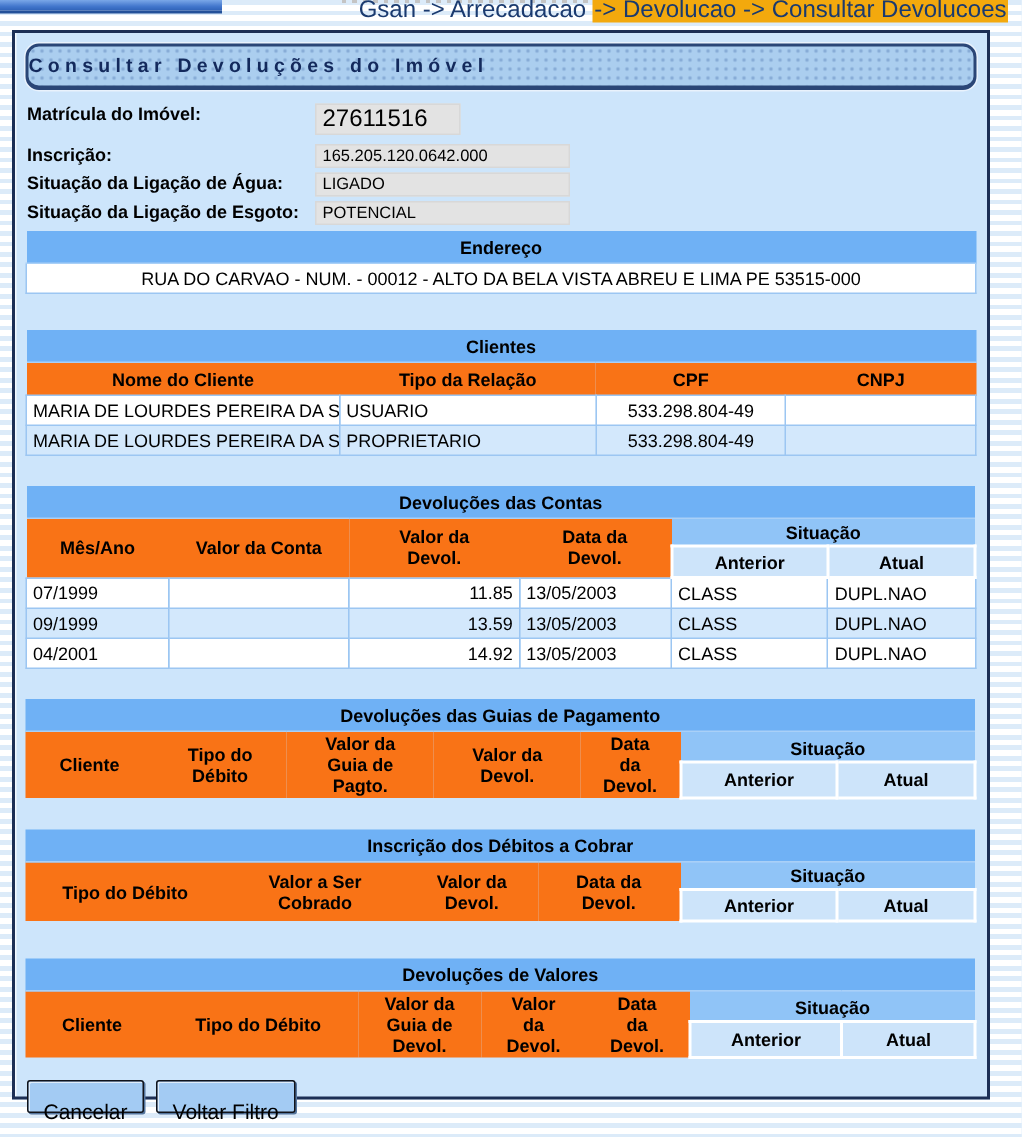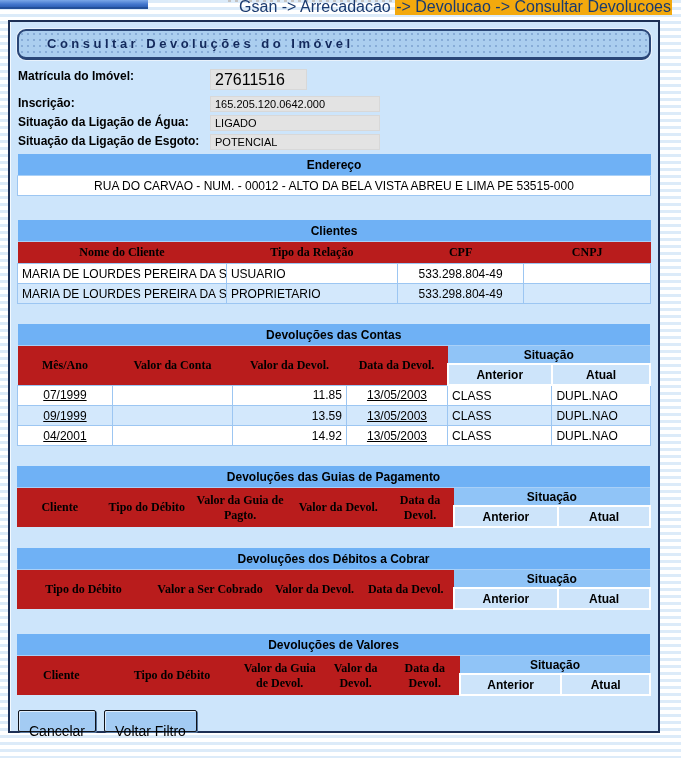--- a/index.html
+++ b/index.html
@@ -31,52 +31,51 @@
     box-shadow:inset 1px 0 0 rgba(255,255,255,.75);
   }
   .title-box{
     margin:7px 7px 9px 7px;height:26px;line-height:26px;
     background-color:#abceef;
     background-image:radial-gradient(rgba(70,110,170,.35) 1px,transparent 1.4px);
     background-size:6px 6px;
     border:2px solid #2a4677;border-bottom-width:3px;border-radius:9px;
     box-shadow:0 0 0 1px #e9f2fc;
     font-size:13px;font-weight:bold;letter-spacing:3.5px;color:#13295c;
-    padding-left:28px;
   }
   
   .form{margin:3px 6px 4px 8px;}
   .form-row{display:flex;margin-bottom:3px;}
   .form-row .lbl{width:192px;font-size:12px;font-weight:bold;color:#000;}
   .vbox{background:#e3e3e3;border:1px solid #d8d8d8;color:#000;
         padding:1px 4px;box-sizing:border-box;overflow:hidden;white-space:nowrap;}
   .vbox.big{width:97px;height:21px;font-size:16px;line-height:18px;}
   .vbox.sm{width:170px;height:16px;font-size:11px;line-height:13px;}
   .form-row.r1{margin-bottom:6px;}
   
   table.tbl{
     width:calc(100% - 14px);margin:0 7px;border-collapse:collapse;
     table-layout:fixed;font-size:12px;color:#000;
   }
-  .tbl th{font-weight:bold;padding:1px 0;}
+  .tbl th{font-weight:bold;padding:1px 14px;}
   .tbl .title-row th{background:#6fb1f5;height:19px;border-bottom:1px solid #a9d0f7;}
-  .tbl th.ch{background:#b91c1c;height:19px;font-family:Liberation Serif, serif;}
+  .tbl th.ch{background:#f97316;height:19px;}
   .tbl th.grp{background:#90c4f7;height:15px;vertical-align:bottom;}
   .tbl th.sub{background:#cde4fa;border:2px solid #ffffff;height:17px;}
   .tbl td{
     border:1px solid #9cc6f2;background:#fff;height:17px;
     padding:1px 4px;overflow:hidden;white-space:nowrap;
   }
   .tbl tr.alt td{background:#d3e8fc;}
   .gap24{height:24px;}
   .gap20{height:20px;}
   
   .clientes td:nth-child(1),.clientes td:nth-child(2){text-align:left;}
   .clientes td:nth-child(3){text-align:center;}
-  .contas td:nth-child(1),.contas td:nth-child(4){text-align:center;text-decoration:underline;}
+  .contas td:nth-child(1),.contas td:nth-child(4){}
   .contas td:nth-child(2),.contas td:nth-child(3){text-align:right;}
   .contas td:nth-child(5),.contas td:nth-child(6){text-align:left;}
   .endereco td{text-align:center;}
   
   .btn-row{margin:14px 0 0 8px;display:flex;gap:8px;}
   .btn{
     background:#a3cbf3;border:1px solid #10131a;border-radius:2px;
     font-family:"Liberation Sans",sans-serif;font-size:14px;color:#000;
     padding:12px 10px 2px 10px;height:22px;
     box-shadow:inset 1px 1px 0 rgba(255,255,255,.65),1px 1px 0 #54759d;
@@ -249,21 +248,21 @@
     <colgroup>
         <col style="width:21%">
         <col style="width:19%">
         <col style="width:14%">
         <col style="width:15%">
         <col style="width:16.5%">
         <col style="width:14.5%">
       </colgroup>
     <tbody>
         <tr class="title-row">
-          <th colspan="6">Devoluções dos Débitos a Cobrar</th>
+          <th colspan="6">Inscrição dos Débitos a Cobrar</th>
         </tr>
     <tr>
       <th class="ch" rowspan="2" style="white-space:normal">Tipo do Débito</th>
       <th class="ch" rowspan="2" style="white-space:normal">Valor a Ser Cobrado</th>
       <th class="ch" rowspan="2" style="white-space:normal">Valor da Devol.</th>
       <th class="ch" rowspan="2" style="white-space:normal">Data da Devol.</th>
       <th class="grp" colspan="2">Situação</th>
     </tr>
     <tr>
       <th class="sub">Anterior</th>

